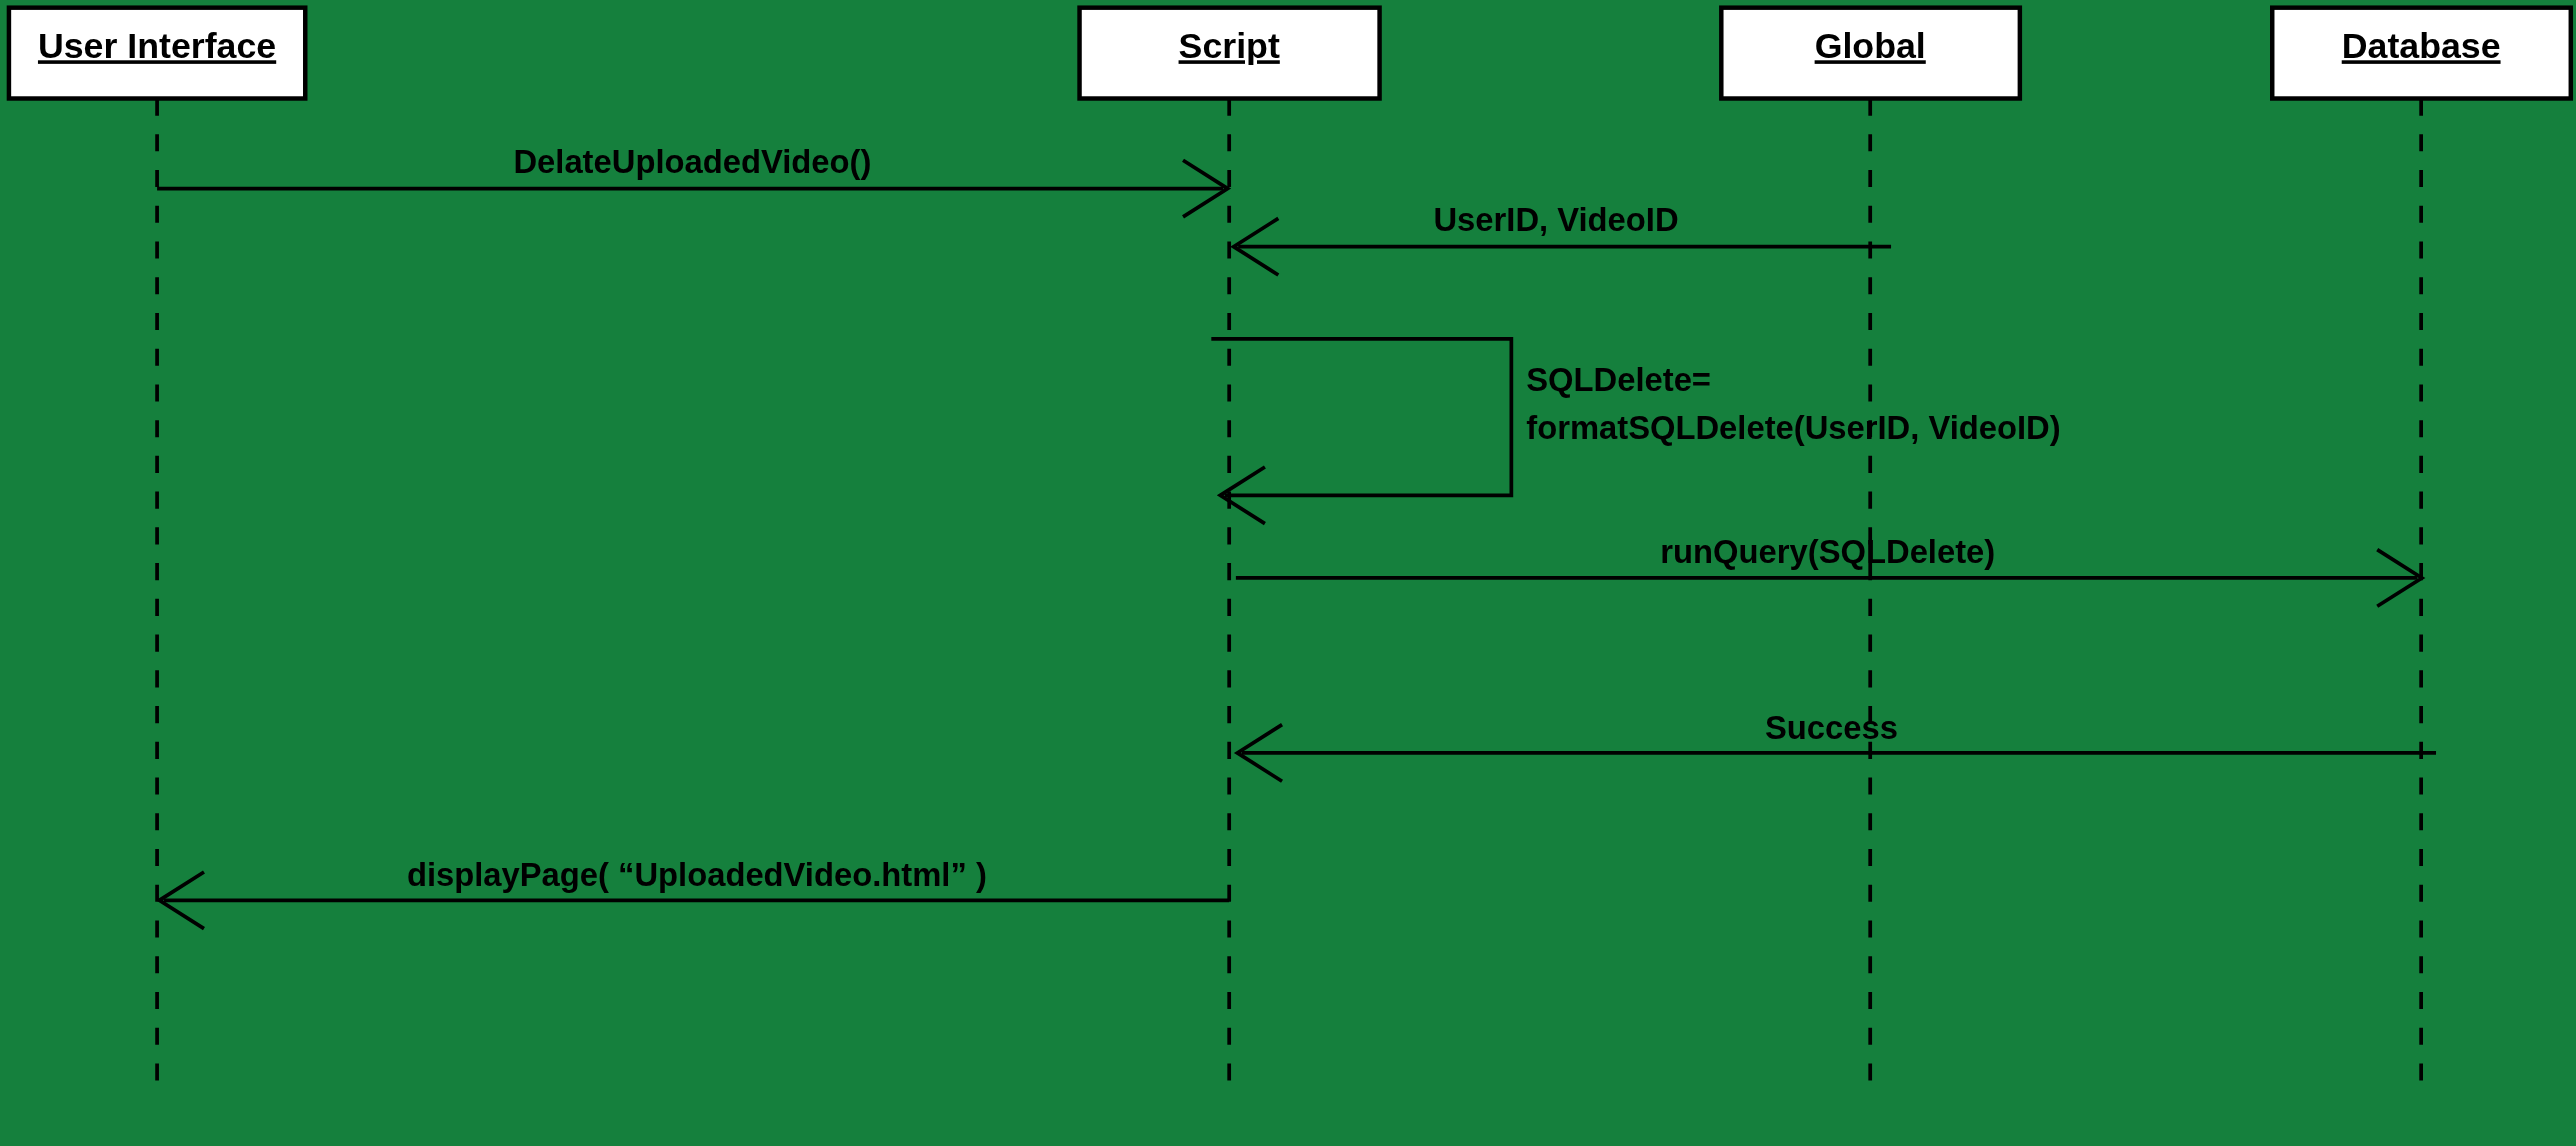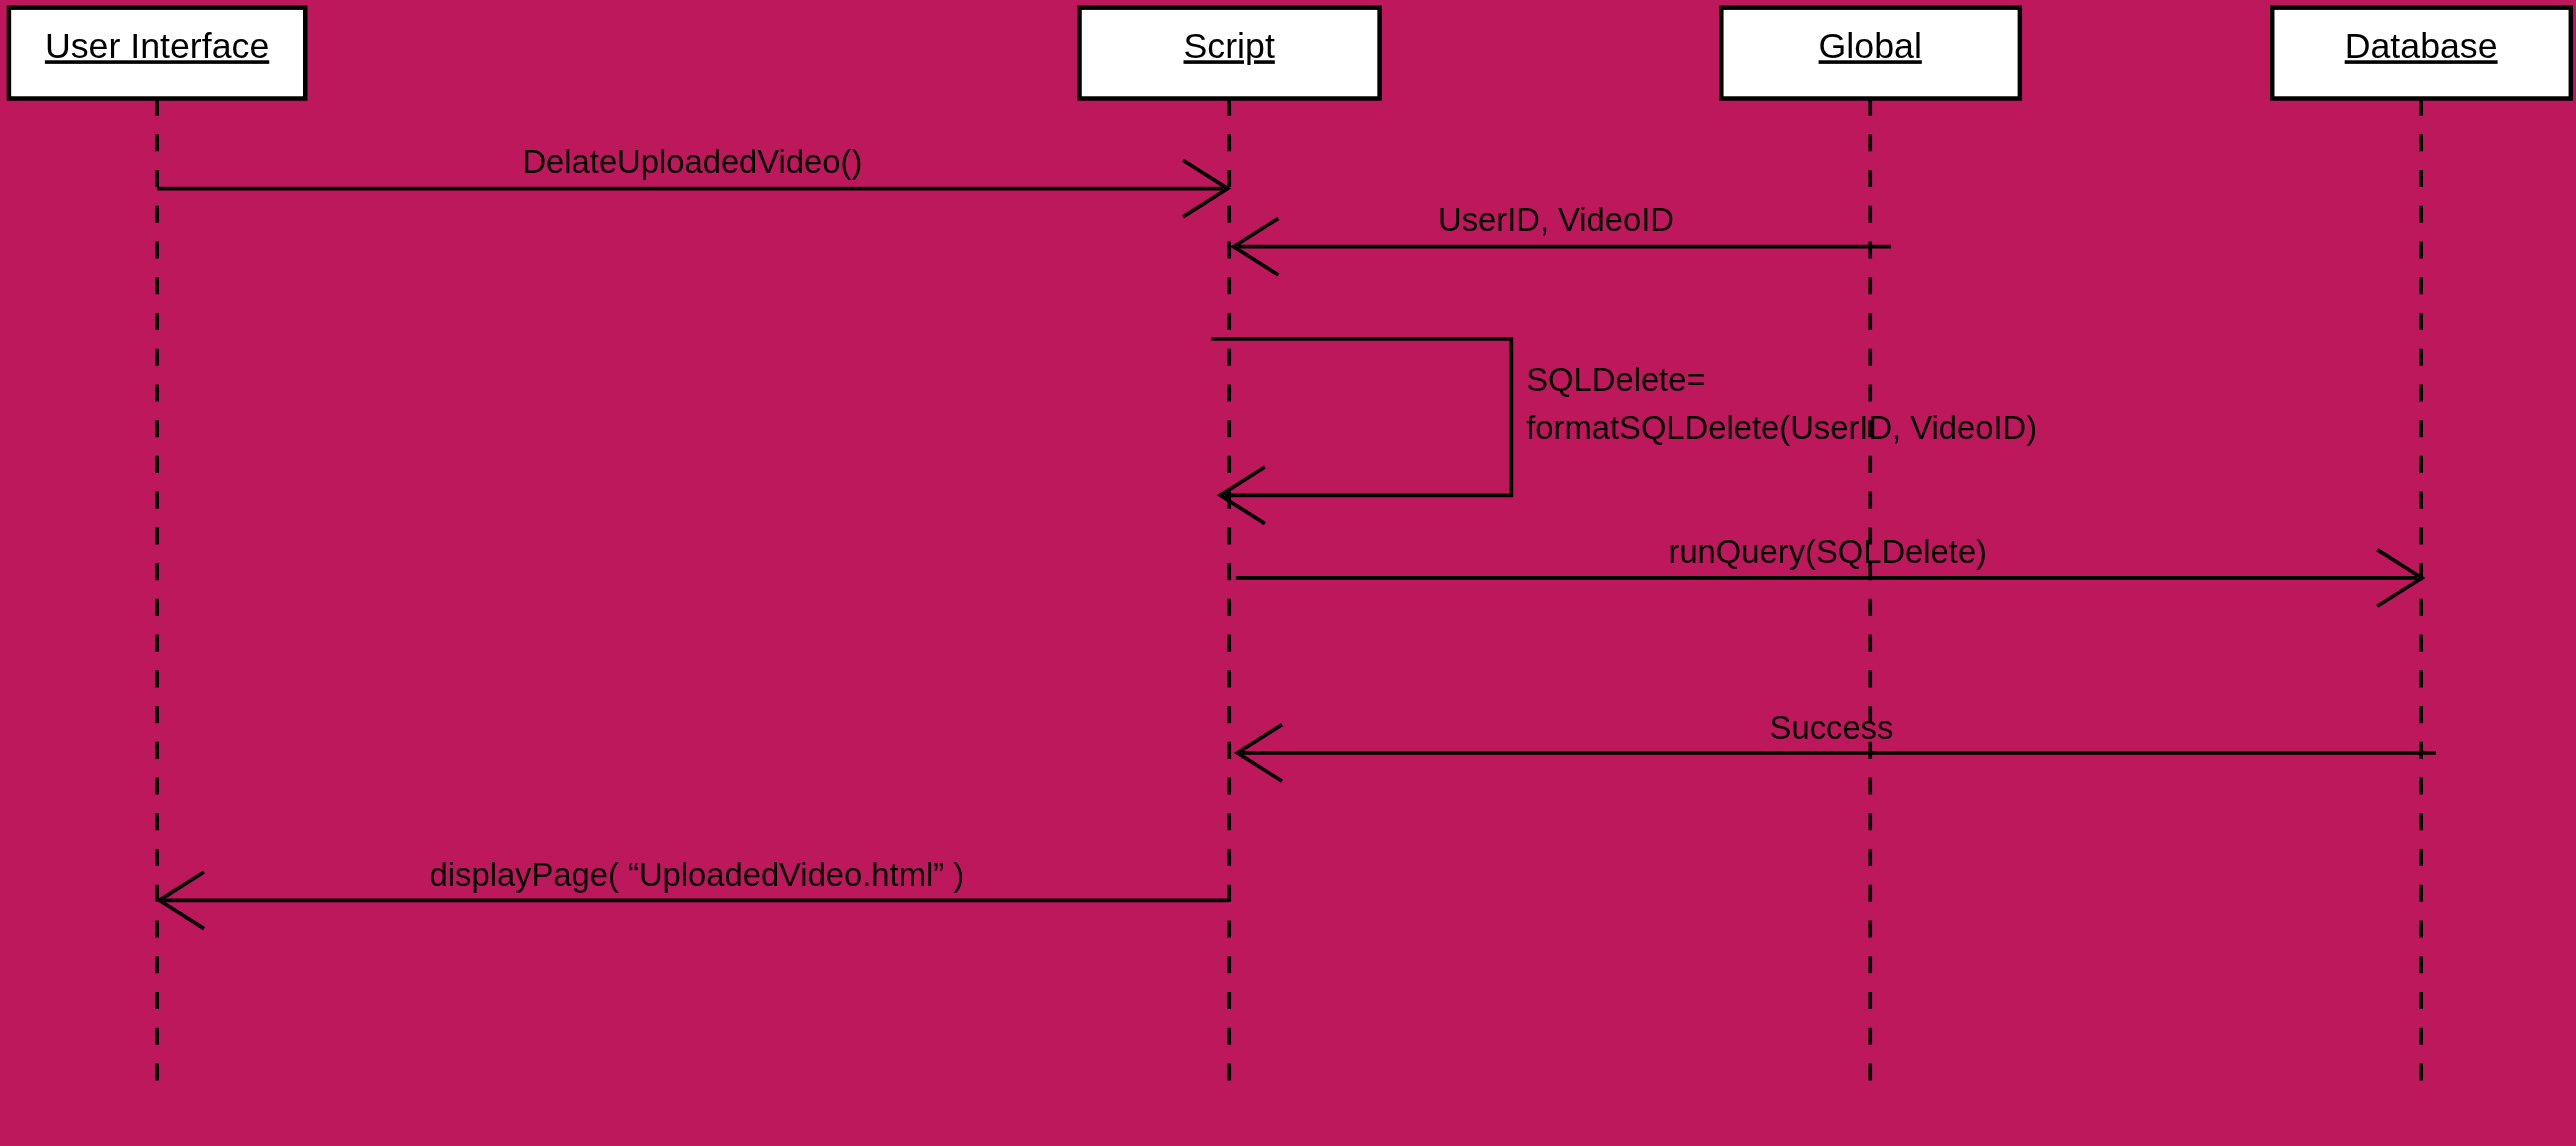--- a/index.html
+++ b/index.html
@@ -3,22 +3,23 @@
 <meta charset="utf-8">
 <style>
   html, body {
     margin: 0;
     padding: 0;
     background: #ffffff;
   }
   .diagram-wrap {
     width: 2576px;
     height: 1147px;
-    background: #be185d;
+    background: #15803d;
     overflow: hidden;
+    font-weight: bold;
   }
   svg {
     display: block;
     font-family: "Liberation Sans", sans-serif;
   }
   .actor-rect {
     fill: #ffffff;
     stroke: #000000;
     stroke-width: 6;
   }

